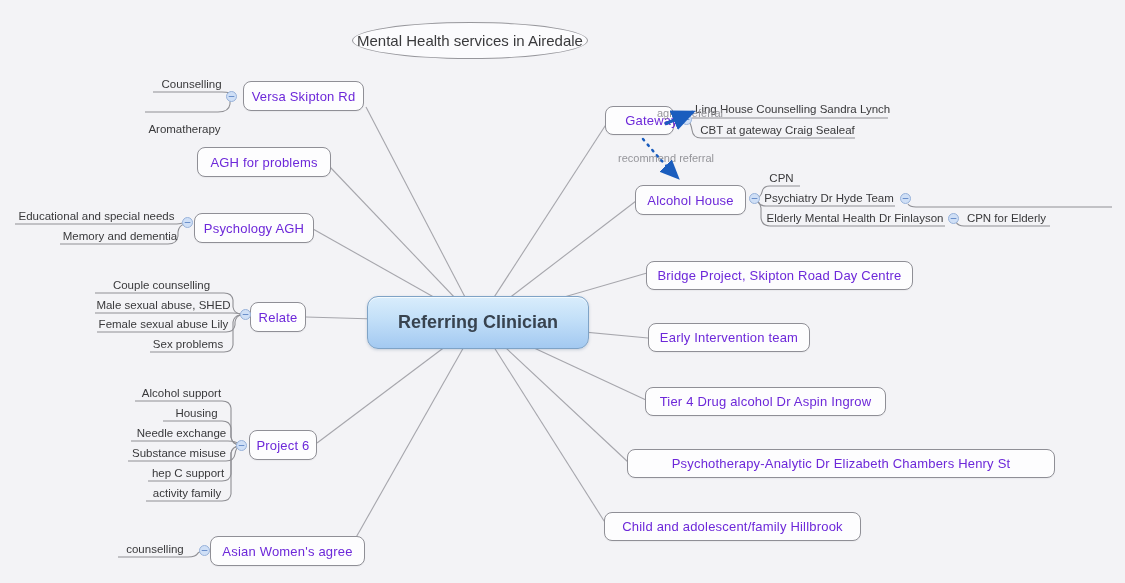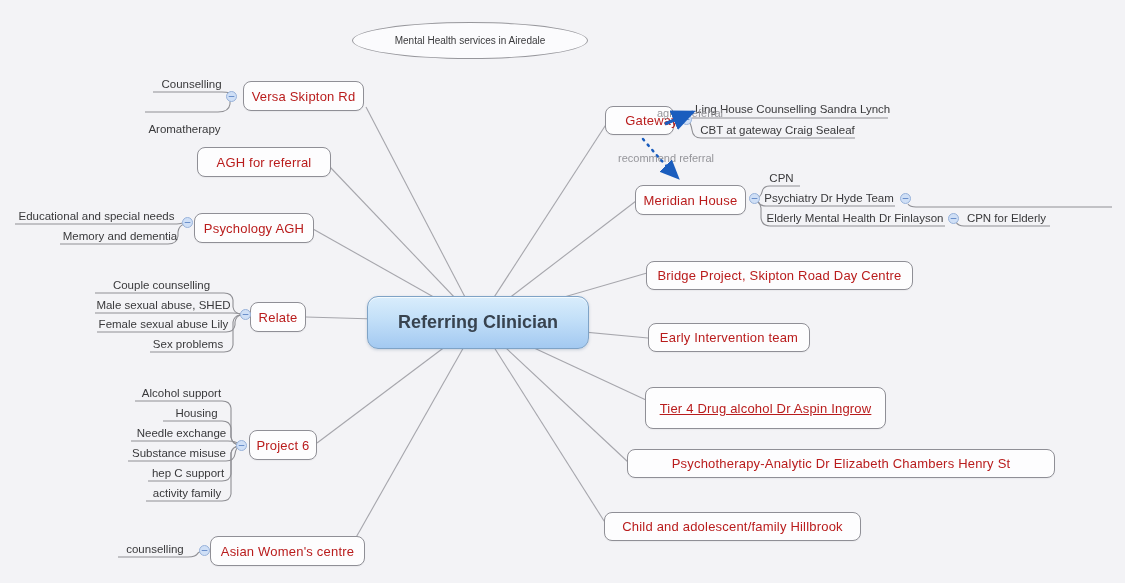--- a/index.html
+++ b/index.html
@@ -4,38 +4,38 @@
 <style>
   html,body{margin:0;padding:0;}
   body{font-family:"Liberation Sans","DejaVu Sans",sans-serif;background:#f3f3f6;}
   #canvas{position:relative;width:1125px;height:583px;background:#f3f3f6;overflow:hidden;}
   svg.layer{position:absolute;left:0;top:0;z-index:1;}
   svg.layer-top{z-index:6;pointer-events:none;}
   .node{
     position:absolute;z-index:3;box-sizing:border-box;
     background:#fdfdfe;border:1px solid #8f8f96;border-radius:8px;
     display:flex;align-items:center;justify-content:center;
-    font-size:13px;color:#b91c1c;white-space:nowrap;letter-spacing:.2px;
+    font-size:13px;color:#6d28d9;white-space:nowrap;letter-spacing:.2px;
     box-shadow:0 1px 1px rgba(0,0,0,0.04);cursor:default;
   }
   .center-node{
     position:absolute;z-index:3;box-sizing:border-box;
     left:367px;top:296px;width:222px;height:53px;
     background:linear-gradient(180deg,#d9edfc 0%,#c2dff8 45%,#a3c9f1 100%);
     border:1px solid #7fa3c6;border-radius:11px;
     display:flex;align-items:center;justify-content:center;
     font-size:18px;font-weight:bold;color:#38434f;
     box-shadow:0 1px 3px rgba(60,90,130,0.25), inset 0 1px 0 rgba(255,255,255,0.7);
   }
   .title-ellipse{
     position:absolute;z-index:3;box-sizing:border-box;
     left:352px;top:22px;width:236px;height:37px;
     background:#fbfbfd;border:1px solid #97979c;border-radius:50%;
     display:flex;align-items:center;justify-content:center;
-    font-size:10px;color:#3a3a3c;white-space:nowrap;
+    font-size:15px;color:#3a3a3c;white-space:nowrap;
   }
   .leaf{
     position:absolute;z-index:3;height:16px;line-height:16px;
     font-size:11.5px;color:#39393b;white-space:nowrap;text-align:center;cursor:default;
   }
   .collapse{
     position:absolute;z-index:5;width:11px;height:11px;box-sizing:border-box;
     background:#cfdff6;border:1px solid #98b2da;border-radius:50%;
     color:#4a76bd;font-size:9px;line-height:9px;text-align:center;cursor:pointer;
     font-family:"DejaVu Sans",sans-serif;
@@ -91,30 +91,30 @@
       <path d="M 1112 207 H 916 Q 910 207 908 204"></path>
       <path d="M 1050 226 H 964 Q 958 226 956 222"></path>
     </g>
   </svg>
 
   <div class="title-ellipse">Mental Health services in Airedale</div>
 
   <div class="center-node">Referring Clinician</div>
 
   <div class="node" style="left:243px;top:81px;width:121px;height:30px;">Versa Skipton Rd</div>
-  <div class="node" style="left:197px;top:147px;width:134px;height:30px;">AGH for referral</div>
+  <div class="node" style="left:197px;top:147px;width:134px;height:30px;">AGH for problems</div>
   <div class="node" style="left:194px;top:213px;width:120px;height:30px;">Psychology AGH</div>
   <div class="node" style="left:250px;top:302px;width:56px;height:30px;">Relate</div>
   <div class="node" style="left:249px;top:430px;width:68px;height:30px;">Project 6</div>
-  <div class="node" style="left:210px;top:536px;width:155px;height:30px;">Asian Women's centre</div>
+  <div class="node" style="left:210px;top:536px;width:155px;height:30px;">Asian Women's agree</div>
   <div class="node" style="left:605px;top:106px;width:69px;height:29px;padding-left:24px;">Gateway</div>
-  <div class="node" style="left:635px;top:185px;width:111px;height:30px;">Meridian House</div>
+  <div class="node" style="left:635px;top:185px;width:111px;height:30px;">Alcohol House</div>
   <div class="node" style="left:646px;top:261px;width:267px;height:29px;">Bridge Project, Skipton Road Day Centre</div>
   <div class="node" style="left:648px;top:323px;width:162px;height:29px;">Early Intervention team</div>
-  <div class="node" style="left:645px;top:387px;width:241px;height:42px;text-decoration:underline;">Tier 4 Drug alcohol Dr Aspin Ingrow</div>
+  <div class="node" style="left:645px;top:387px;width:241px;height:29px;">Tier 4 Drug alcohol Dr Aspin Ingrow</div>
   <div class="node" style="left:627px;top:449px;width:428px;height:29px;">Psychotherapy-Analytic Dr Elizabeth Chambers Henry St</div>
   <div class="node" style="left:604px;top:512px;width:257px;height:29px;">Child and adolescent/family Hillbrook</div>
 
   <div class="leaf" style="left:153px;top:76px;width:77px;">Counselling</div>
   <div class="leaf" style="left:145px;top:96px;width:79px;margin-top:25px;">Aromatherapy</div>
   <div class="leaf" style="left:15px;top:208px;width:163px;">Educational and special needs</div>
   <div class="leaf" style="left:60px;top:228px;width:120px;">Memory and dementia</div>
   <div class="leaf" style="left:95px;top:277px;width:133px;">Couple counselling</div>
   <div class="leaf" style="left:95px;top:297px;width:137px;">Male sexual abuse, SHED</div>
   <div class="leaf" style="left:97px;top:316px;width:133px;">Female sexual abuse Lily</div>

